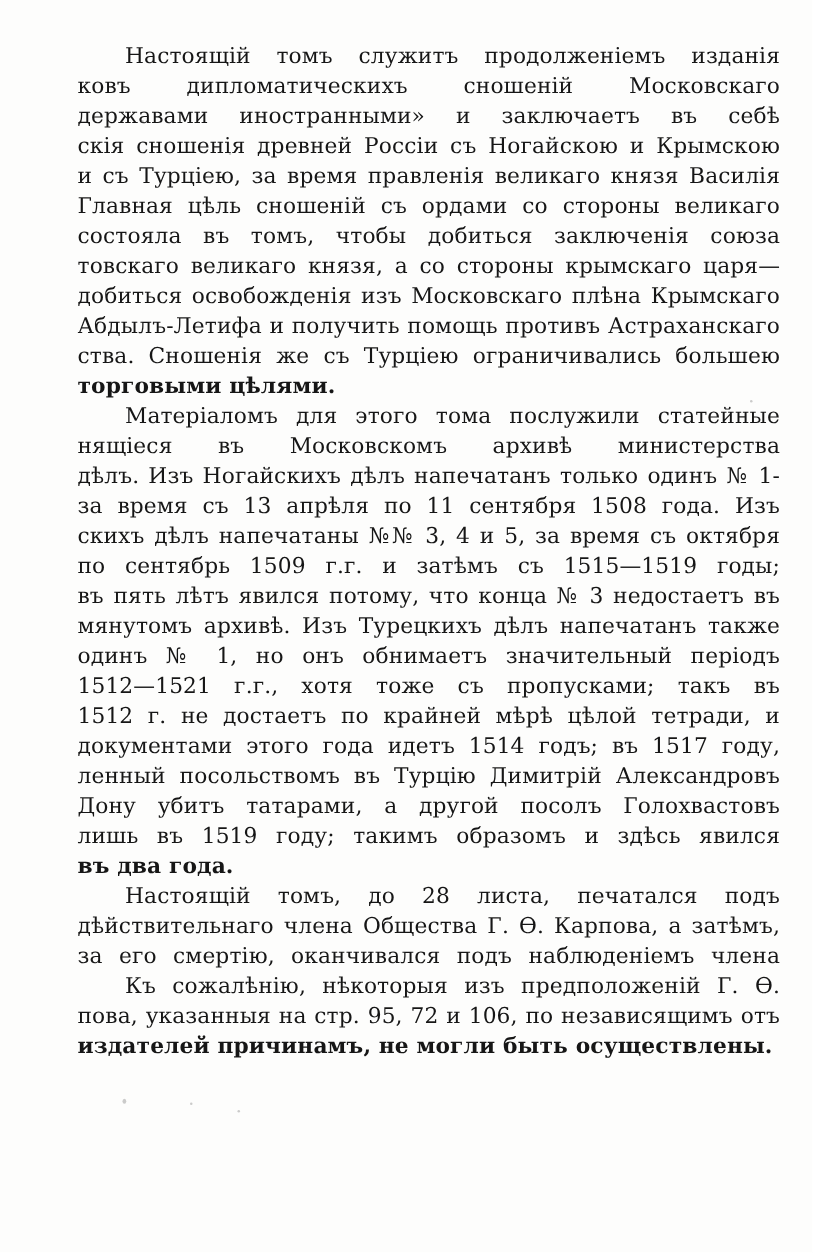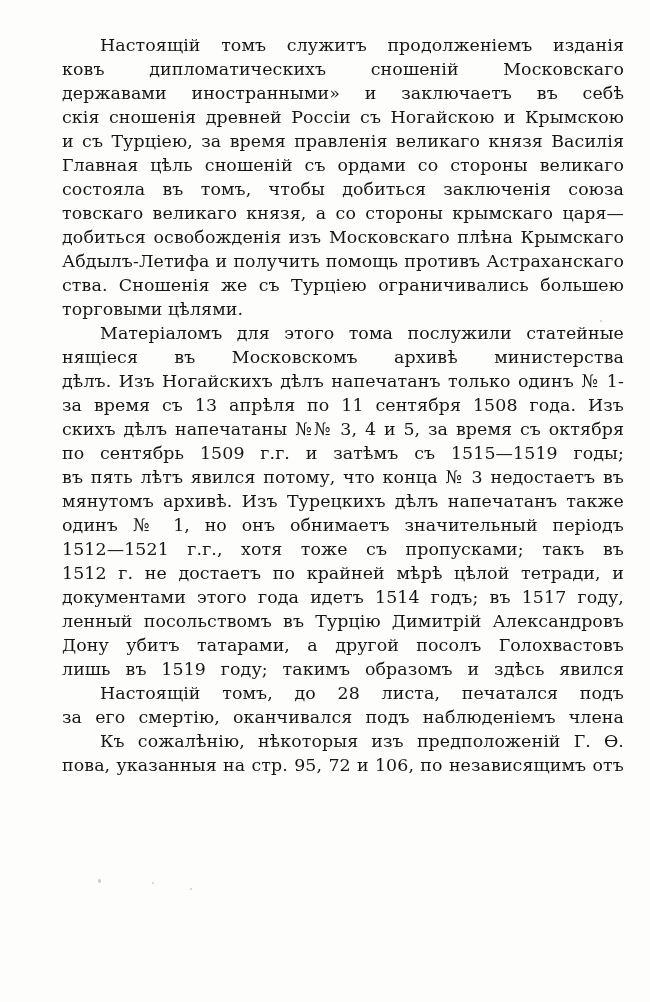--- a/index.html
+++ b/index.html
@@ -27,20 +27,21 @@
     line-height: 24px;
     font-size: 17.4px;
     letter-spacing: 0.1px;
     overflow: hidden;
     text-align: justify;
     text-align-last: justify;
     -moz-text-align-last: justify;
   }
   .line.end {
     text-align-last: left;
+    font-weight: bold;
     -moz-text-align-last: left;
   }
   .line.indent {
     text-indent: 38px;
   }
   .speck {
     position: absolute;
     background: #8f8f8f;
     border-radius: 50%;
     opacity: 0.45;
@@ -71,24 +72,27 @@
       <div class="line">по сентябрь 1509 г.г. и затѣмъ съ 1515—1519 годы; пробѣлъ</div>
       <div class="line">въ пять лѣтъ явился потому, что конца № 3 недостаетъ въ по-</div>
       <div class="line">мянутомъ архивѣ. Изъ Турецкихъ дѣлъ напечатанъ также только</div>
       <div class="line">одинъ № 1, но онъ обнимаетъ значительный періодъ времени съ</div>
       <div class="line">1512—1521 г.г., хотя тоже съ пропусками; такъ въ документахъ</div>
       <div class="line">1512 г. не достаетъ по крайней мѣрѣ цѣлой тетради, и потому за</div>
       <div class="line">документами этого года идетъ 1514 годъ; въ 1517 году, отправ-</div>
       <div class="line">ленный посольствомъ въ Турцію Димитрій Александровъ былъ на</div>
       <div class="line">Дону убитъ татарами, а другой посолъ Голохвастовъ посланъ</div>
       <div class="line">лишь въ 1519 году; такимъ образомъ и здѣсь явился пробѣлъ</div>
+      <div class="line end">въ два года.</div>
       <div class="line indent">Настоящій томъ, до 28 листа, печатался подъ наблюденіемъ</div>
+      <div class="line">дѣйствительнаго члена Общества Г. Ѳ. Карпова, а затѣмъ,</div>
       <div class="line">за его смертію, оканчивался подъ наблюденіемъ члена Общества</div>
       <div class="line indent">Къ сожалѣнію, нѣкоторыя изъ предположеній Г. Ѳ. Кар-</div>
       <div class="line">пова, указанныя на стр. 95, 72 и 106, по независящимъ отъ</div>
+      <div class="line end">издателей причинамъ, не могли быть осуществлены.</div>
     </div>
 
   <div class="speck" style="left:113px; top:96px;  width:2px; height:2px;"></div>
   <div class="speck" style="left:183px; top:122px; width:2px; height:2px;"></div>
   <div class="speck" style="left:98px;  top:879px; width:3px; height:4px;"></div>
   <div class="speck" style="left:190px; top:888px; width:2px; height:2px;"></div>
   <div class="speck" style="left:152px; top:882px; width:2px; height:2px;"></div>
   <div class="speck" style="left:600px; top:320px; width:2px; height:2px;"></div>
 </div>
 

